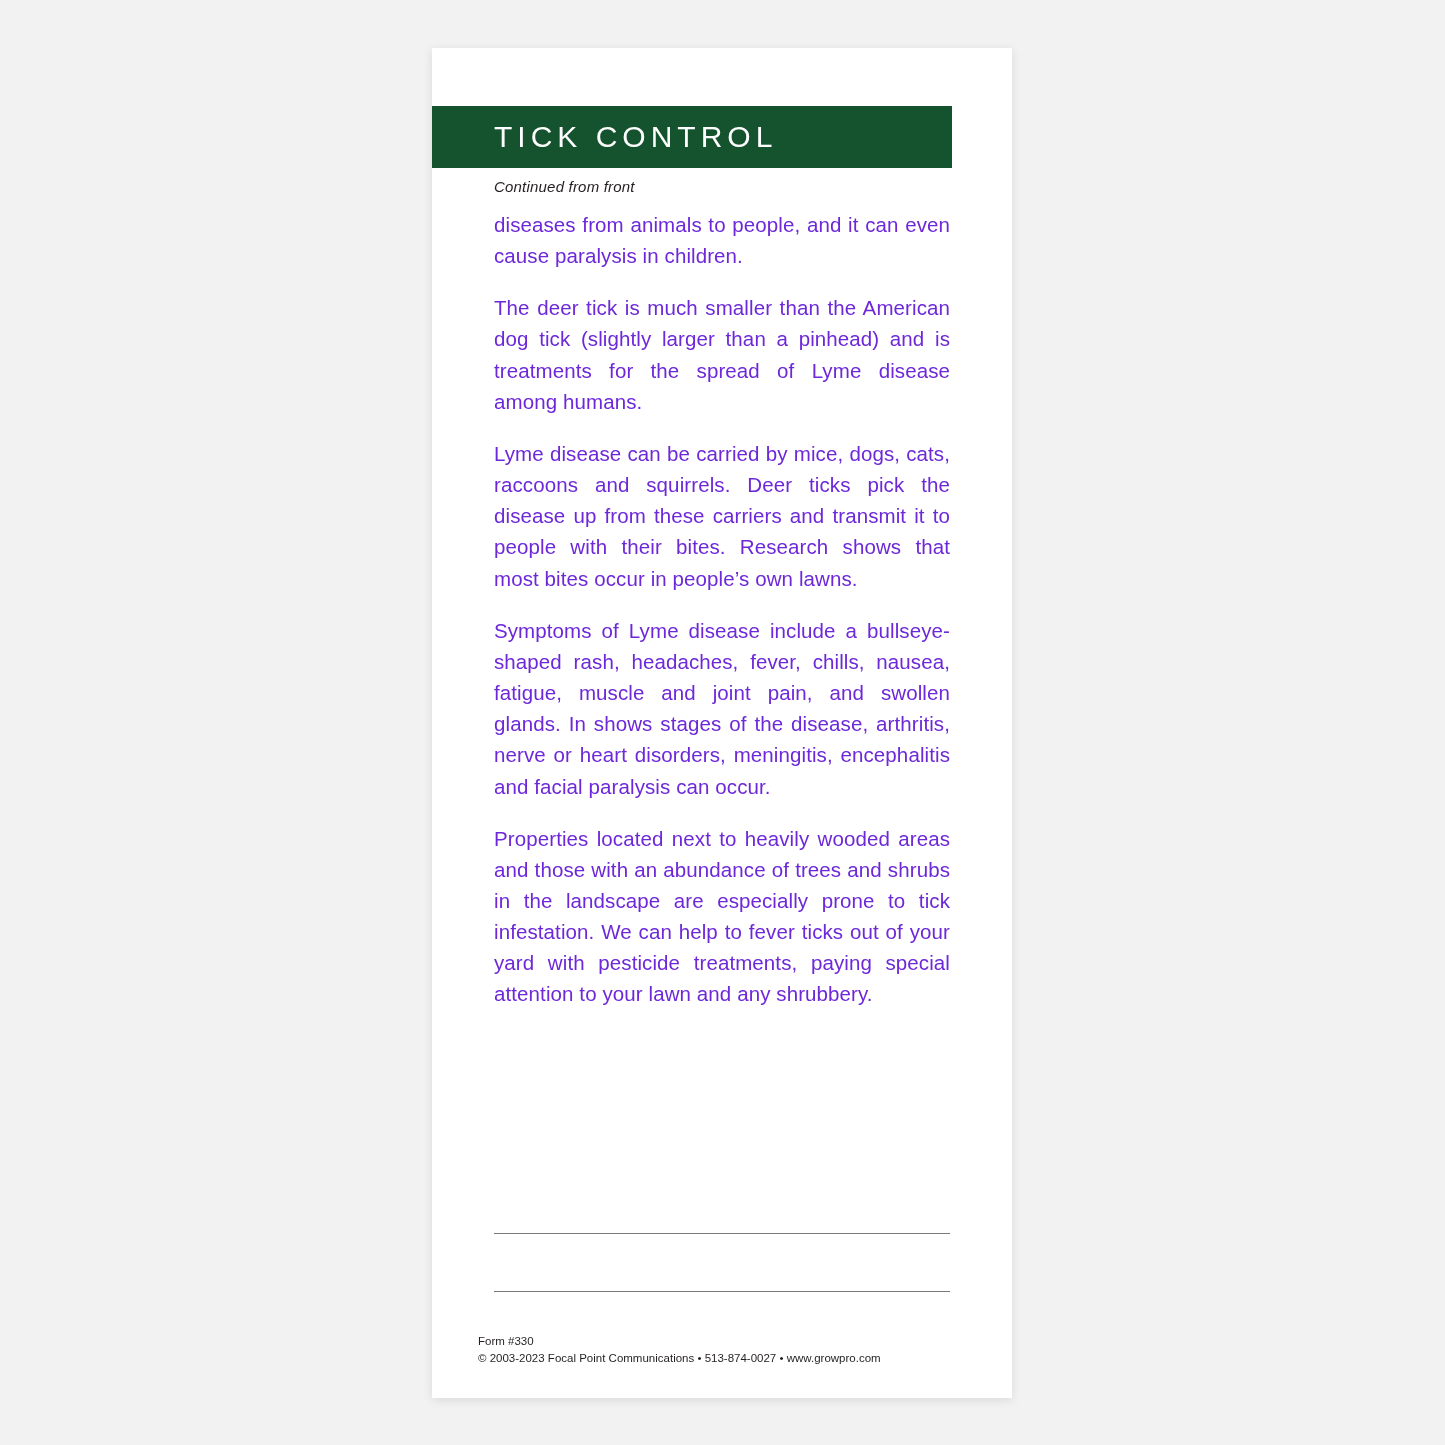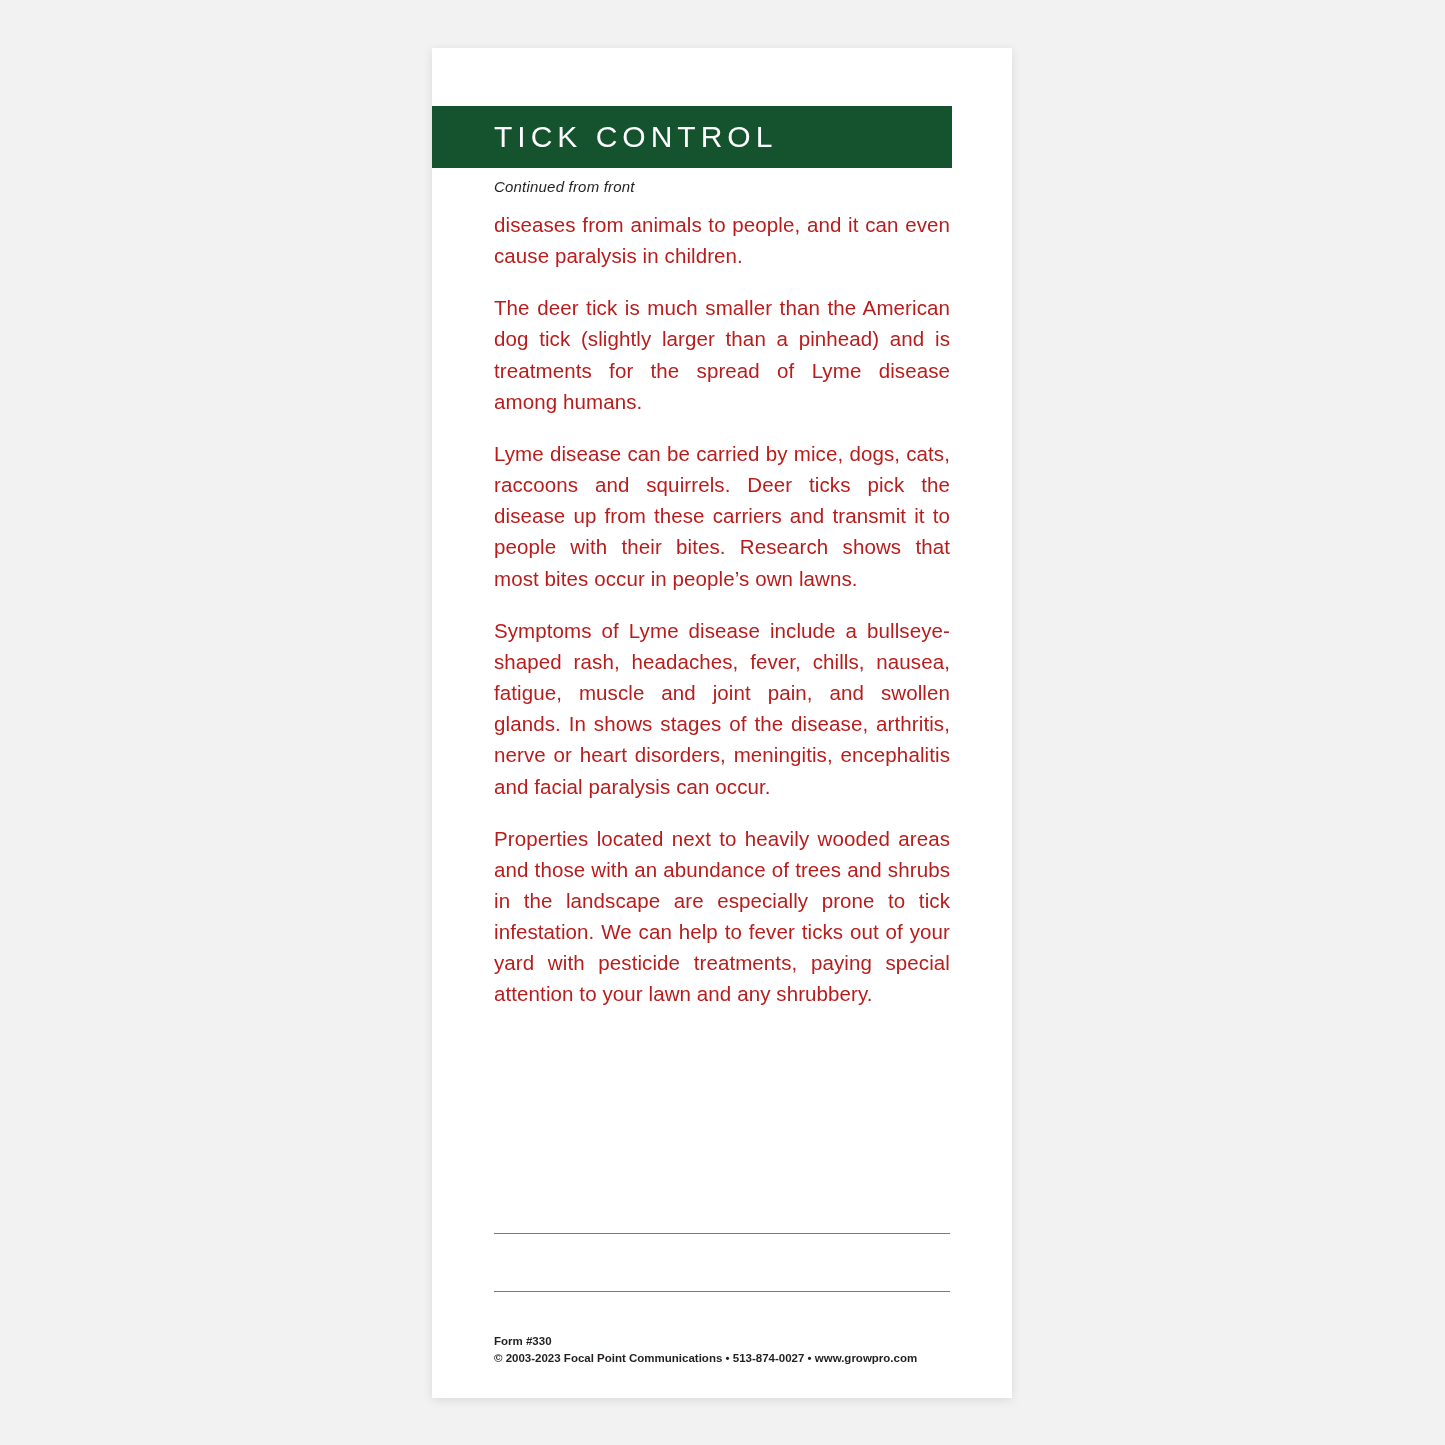--- a/index.html
+++ b/index.html
@@ -56,21 +56,21 @@
     font-style: italic;
     font-size: 15px;
     color: #231f20;
     margin: 0 0 14px 0;
     letter-spacing: 0.2px;
   }
   p.body-par {
     margin: 0 0 21px 0;
     font-size: 20.5px;
     line-height: 1.52;
-    color: #b91c1c;
+    color: #6d28d9;
     text-align: justify;
     text-justify: inter-word;
     letter-spacing: 0.1px;
   }
   p.body-par:last-of-type {
     margin-bottom: 0;
   }
   .bold {
     font-weight: normal;
   }
@@ -83,27 +83,26 @@
   .rule {
     height: 1px;
     background: #7a7a7a;
     width: 100%;
   }
   .rule.second {
     margin-top: 57px;
   }
   .footer {
     position: absolute;
-    left: 62px;
+    left: 46px;
     top: 1285px;
     width: 470px;
     color: #231f20;
     font-size: 11.5px;
     line-height: 1.45;
-    font-weight: bold;
   }
   .footer div {
     white-space: nowrap;
   }
 </style>
 </head>
 <body>
 
 <div class="stage">
   <div class="card">

